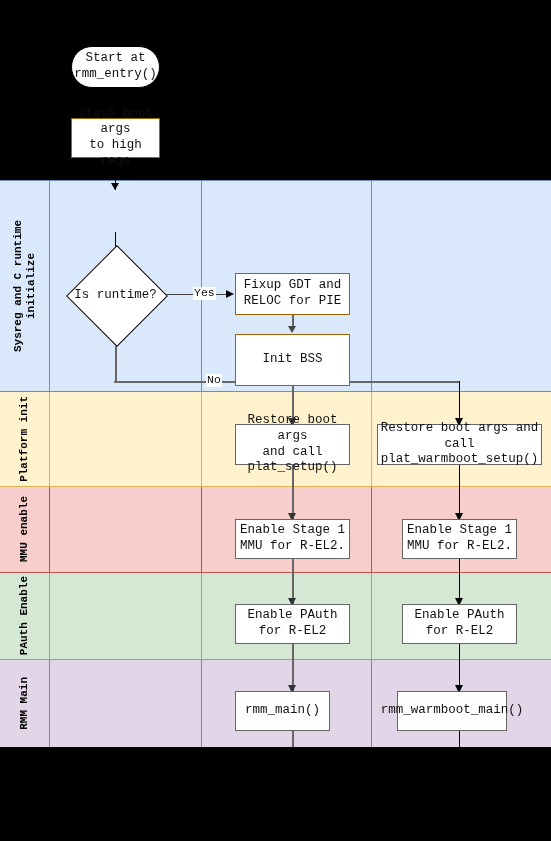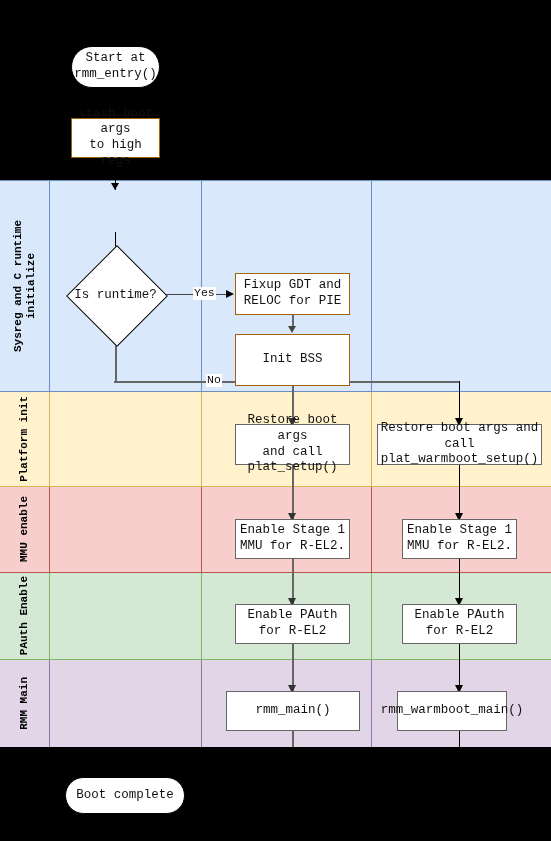--- a/index.html
+++ b/index.html
@@ -246,22 +246,21 @@
 
   <div class="node gray-border" style="left:402px; top:604px; width:115px; height:40px;">Enable PAuth
 for R-EL2</div>
 
   <div class="conn vline" style="left:292px; top:644px; height:47px; border-left-width:2.5px; border-left-color:#666666;"></div>
   <div class="arrow-down" style="left:287.5px; top:685px; border-top:8px solid #333333;"></div>
 
   <div class="conn vline" style="left:459px; top:644px; height:47px; border-left-width:1.5px; border-left-color:#000000;"></div>
   <div class="arrow-down" style="left:455px; top:685px; border-top:8px solid #000000;"></div>
 
-  <div class="node gray-border" style="left:226px; top:691px; width:134px; height:40px;">rmm_main()</div>
+  <div class="node gray-border" style="left:235px; top:691px; width:95px; height:40px;">rmm_main()</div>
 
   <div class="node gray-border" style="left:397px; top:691px; width:110px; height:40px;">rmm_warmboot_main()</div>
 
   <div class="conn vline" style="left:292px; top:731px; height:16px; border-left-width:2.5px; border-left-color:#666666;"></div>
   <div class="conn vline" style="left:459px; top:731px; height:16px; border-left-width:1.5px; border-left-color:#000000;"></div>
 
-  <div class="node terminator" style="left:65px; top:777px; width:120px; height:37px;">Boot complete</div>
 
 </div>
 
 </body></html>

